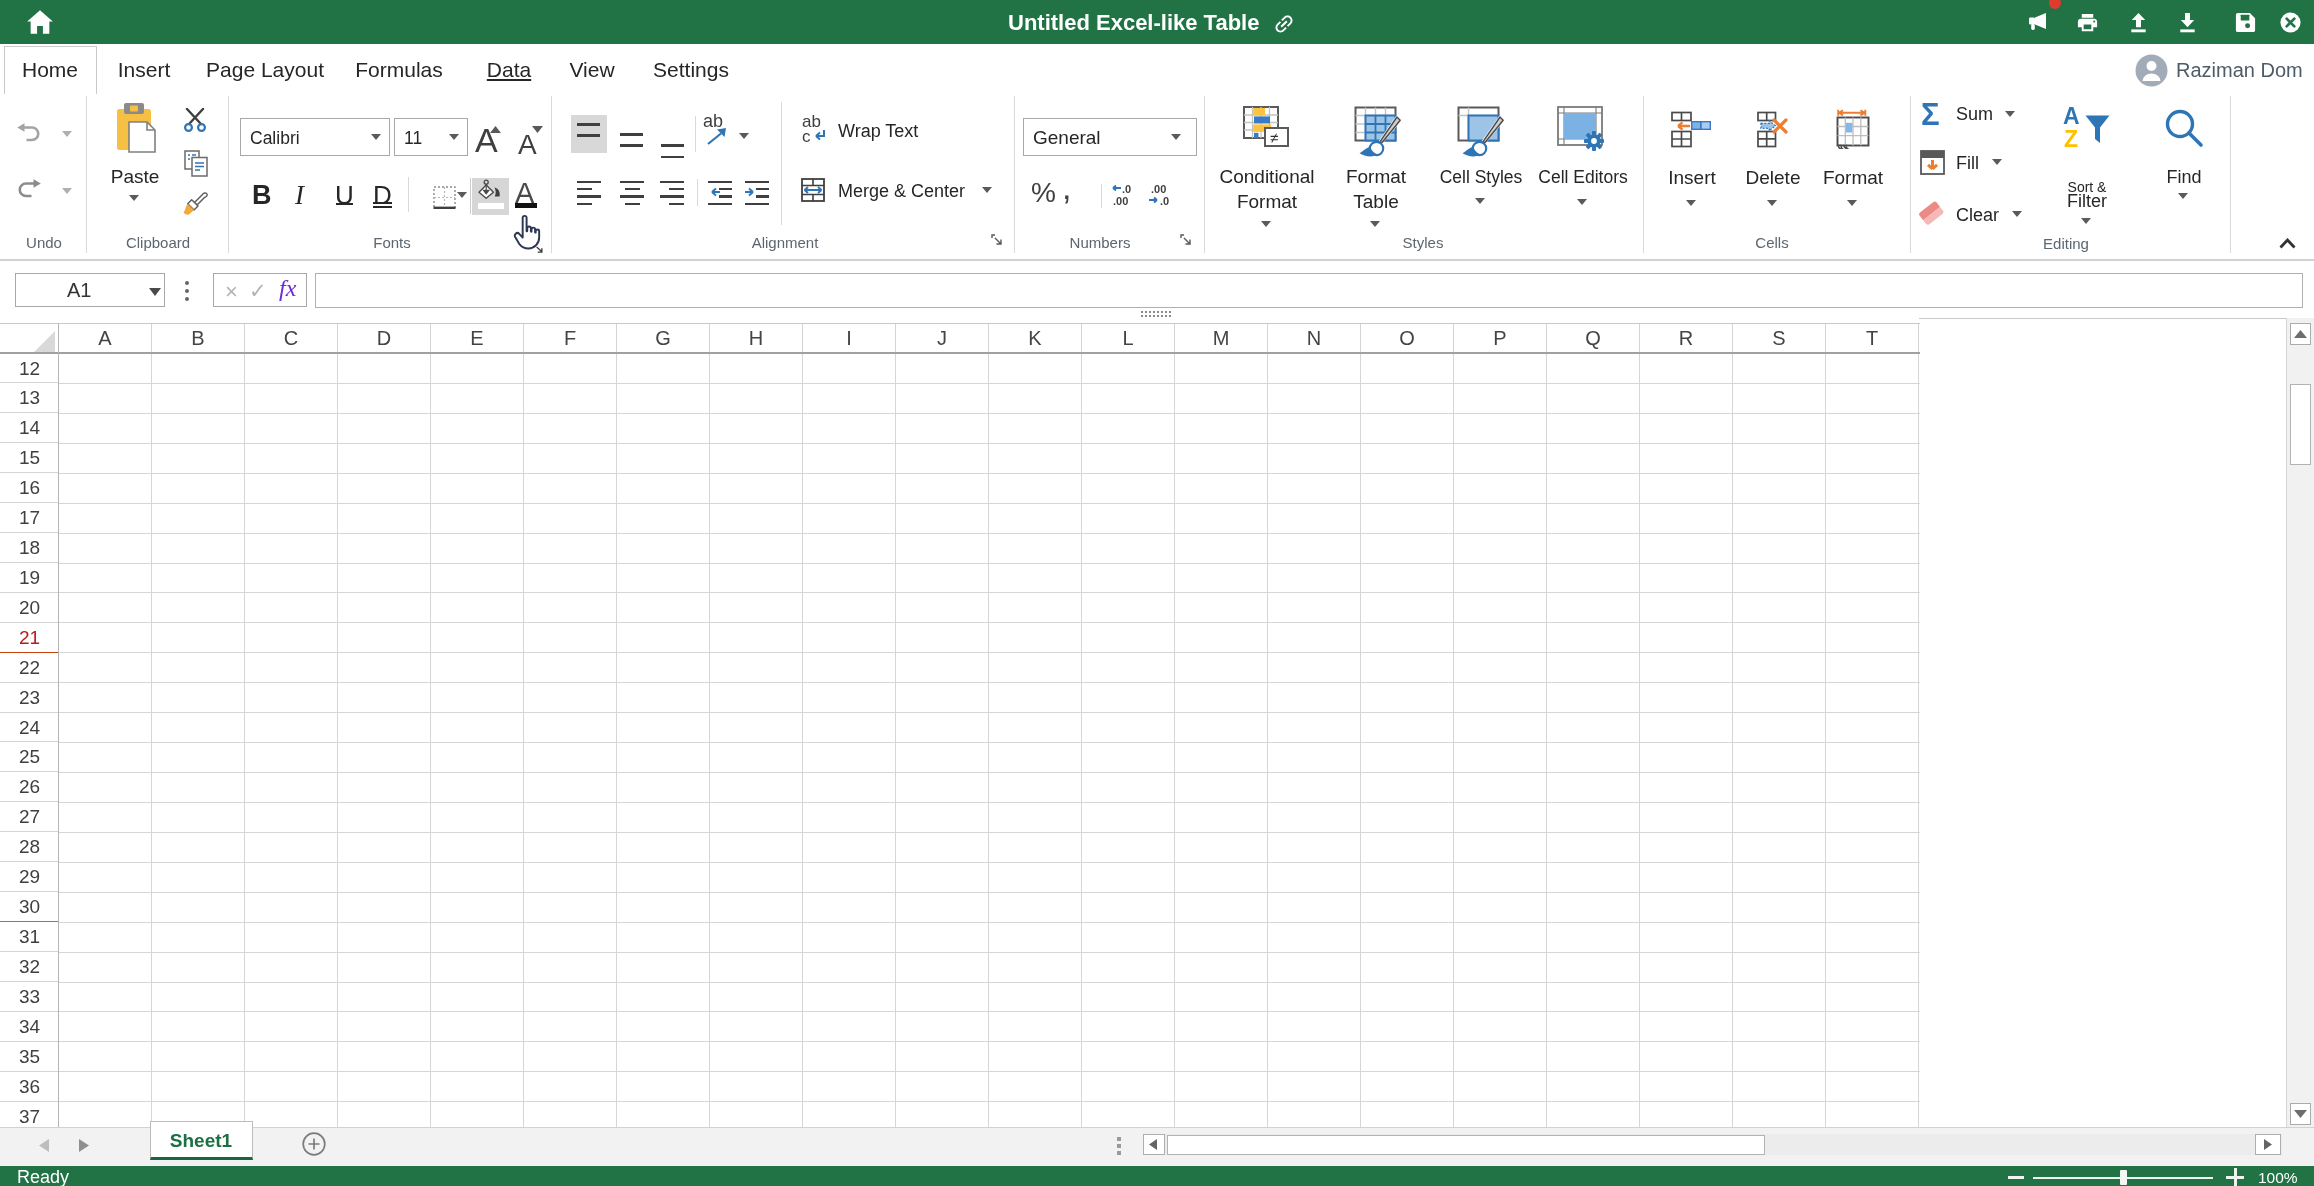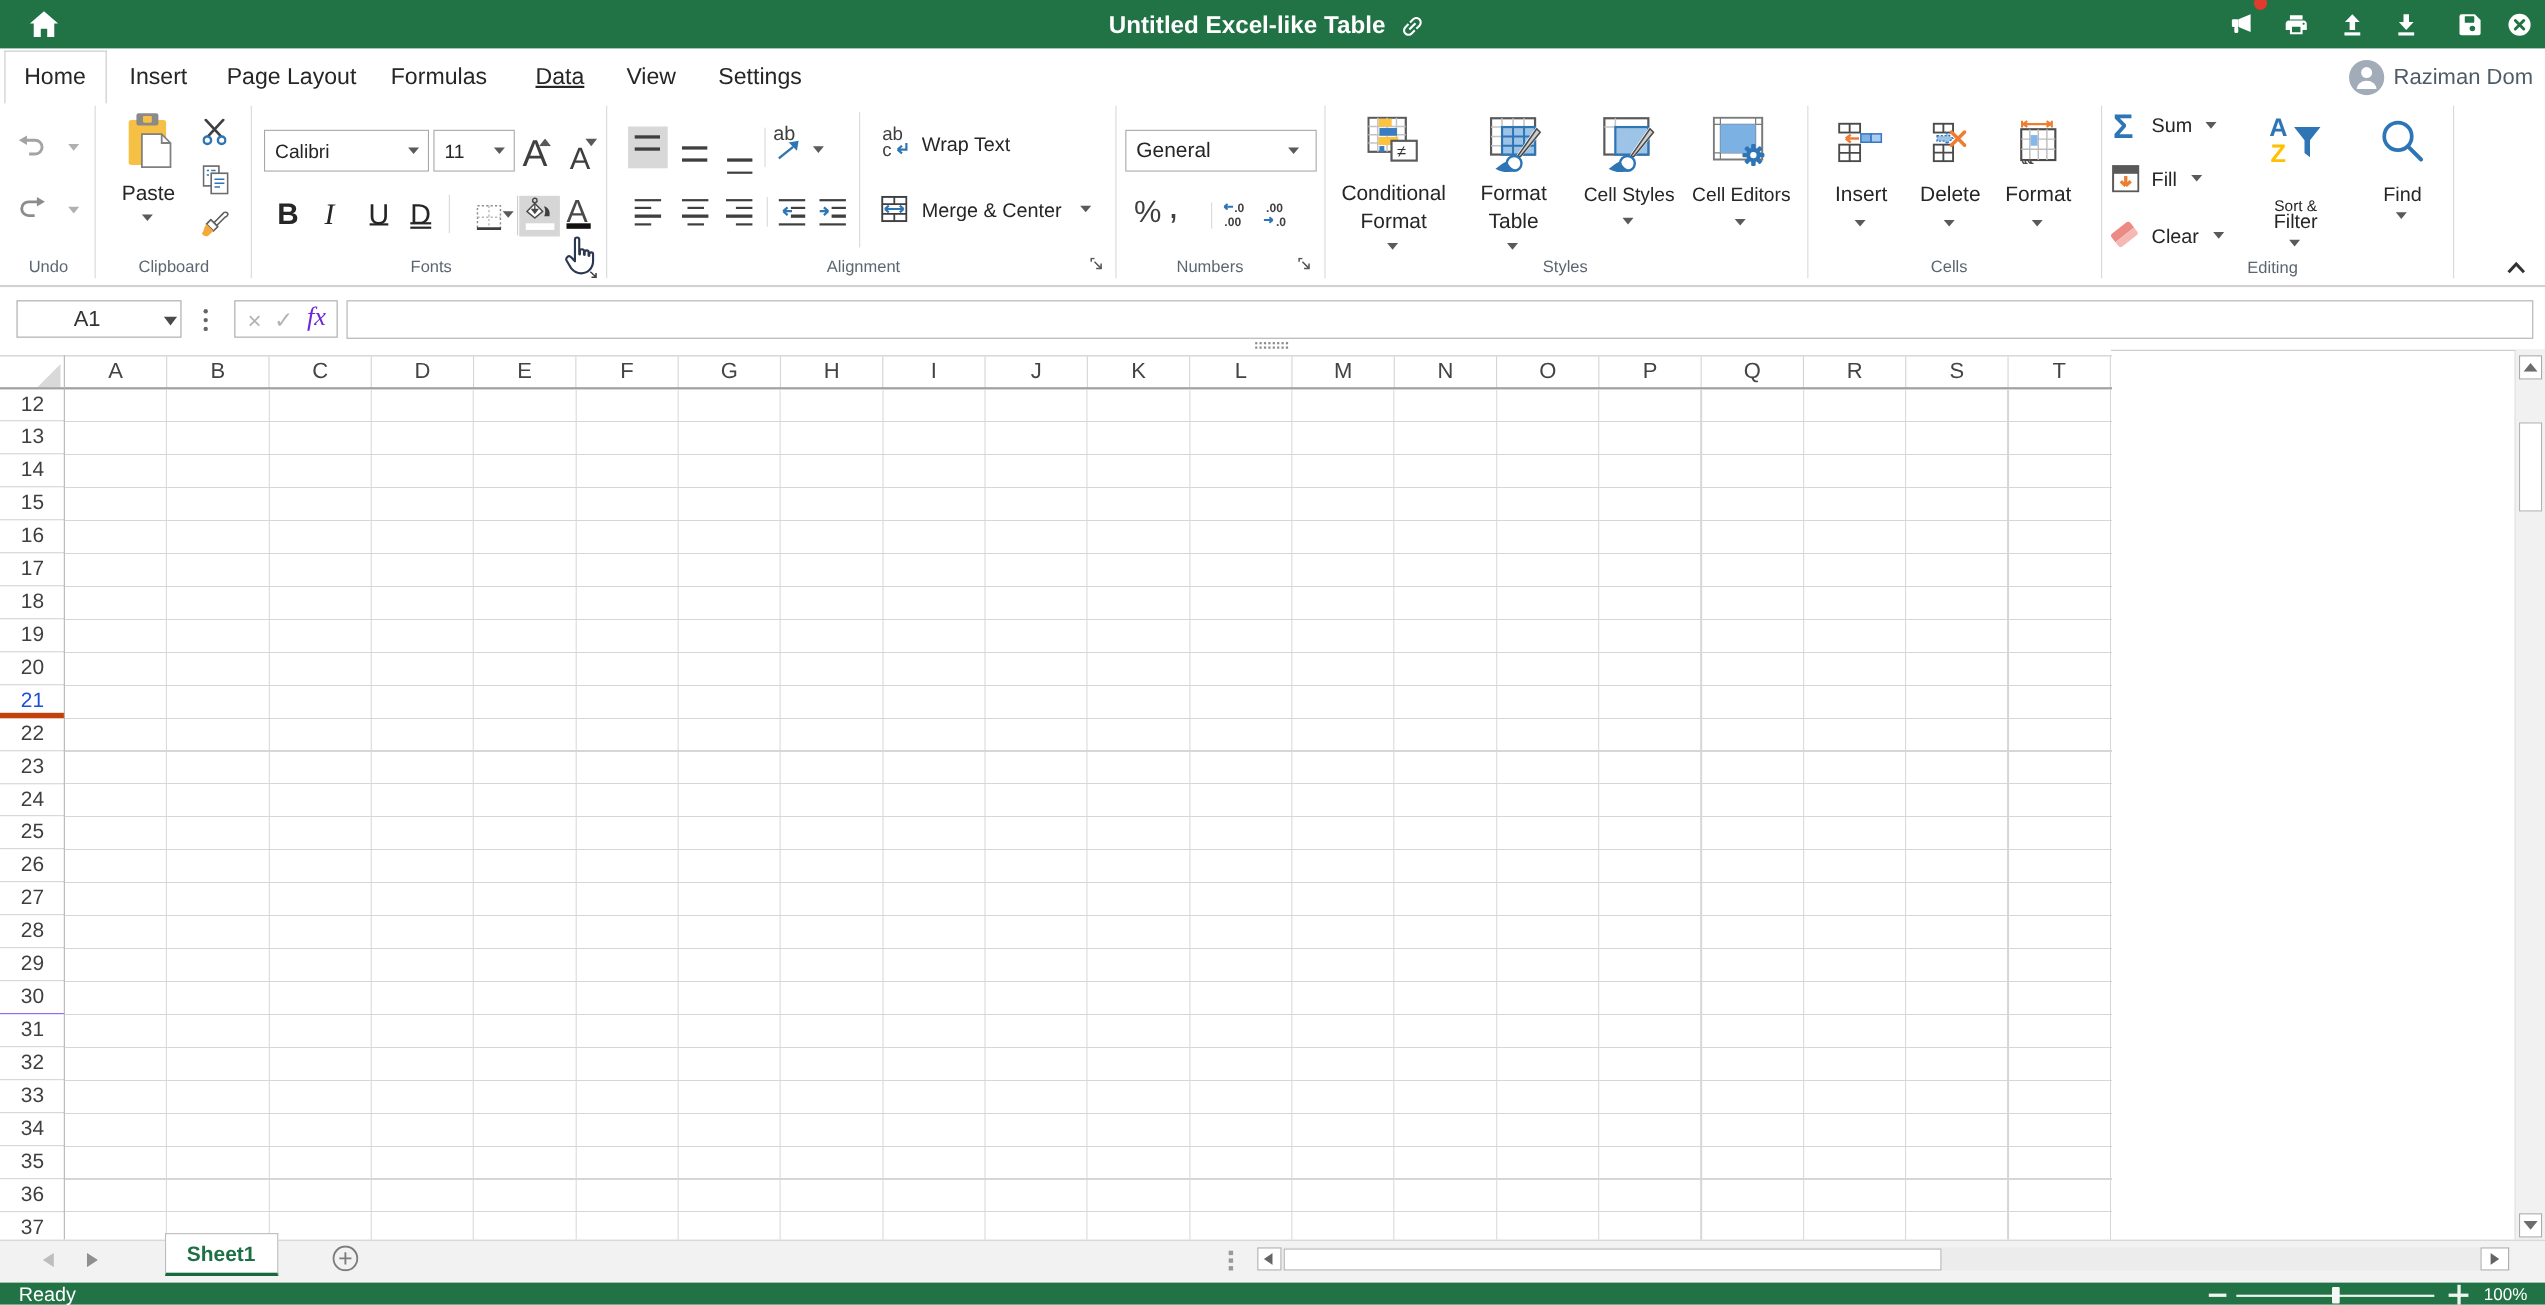--- a/index.html
+++ b/index.html
@@ -452,21 +452,21 @@
 <div class="abs" style="left:0;top:353.5px;width:59px;height:773px;overflow:hidden;">
 <div style="height:29.93px;border-bottom:1px solid #d4d4d4;text-align:center;line-height:29px;font-size:19px;color:#3f3f3f;">12</div>
 <div style="height:29.93px;border-bottom:1px solid #d4d4d4;text-align:center;line-height:29px;font-size:19px;color:#3f3f3f;">13</div>
 <div style="height:29.93px;border-bottom:1px solid #d4d4d4;text-align:center;line-height:29px;font-size:19px;color:#3f3f3f;">14</div>
 <div style="height:29.93px;border-bottom:1px solid #d4d4d4;text-align:center;line-height:29px;font-size:19px;color:#3f3f3f;">15</div>
 <div style="height:29.93px;border-bottom:1px solid #d4d4d4;text-align:center;line-height:29px;font-size:19px;color:#3f3f3f;">16</div>
 <div style="height:29.93px;border-bottom:1px solid #d4d4d4;text-align:center;line-height:29px;font-size:19px;color:#3f3f3f;">17</div>
 <div style="height:29.93px;border-bottom:1px solid #d4d4d4;text-align:center;line-height:29px;font-size:19px;color:#3f3f3f;">18</div>
 <div style="height:29.93px;border-bottom:1px solid #d4d4d4;text-align:center;line-height:29px;font-size:19px;color:#3f3f3f;">19</div>
 <div style="height:29.93px;border-bottom:1px solid #d4d4d4;text-align:center;line-height:29px;font-size:19px;color:#3f3f3f;">20</div>
-<div style="height:29.93px;border-bottom:5px solid #c2410c;text-align:center;line-height:29px;font-size:19px;color:#1d4ed8;">21</div>
+<div style="height:29.93px;border-bottom:1px solid #c2410c;text-align:center;line-height:29px;font-size:19px;color:#b91c1c;">21</div>
 <div style="height:29.93px;border-bottom:1px solid #d4d4d4;text-align:center;line-height:29px;font-size:19px;color:#3f3f3f;">22</div>
 <div style="height:29.93px;border-bottom:1px solid #d4d4d4;text-align:center;line-height:29px;font-size:19px;color:#3f3f3f;">23</div>
 <div style="height:29.93px;border-bottom:1px solid #d4d4d4;text-align:center;line-height:29px;font-size:19px;color:#3f3f3f;">24</div>
 <div style="height:29.93px;border-bottom:1px solid #d4d4d4;text-align:center;line-height:29px;font-size:19px;color:#3f3f3f;">25</div>
 <div style="height:29.93px;border-bottom:1px solid #d4d4d4;text-align:center;line-height:29px;font-size:19px;color:#3f3f3f;">26</div>
 <div style="height:29.93px;border-bottom:1px solid #d4d4d4;text-align:center;line-height:29px;font-size:19px;color:#3f3f3f;">27</div>
 <div style="height:29.93px;border-bottom:1px solid #d4d4d4;text-align:center;line-height:29px;font-size:19px;color:#3f3f3f;">28</div>
 <div style="height:29.93px;border-bottom:1px solid #d4d4d4;text-align:center;line-height:29px;font-size:19px;color:#3f3f3f;">29</div>
 <div style="height:29.93px;border-bottom:1px solid #8b5cf6;text-align:center;line-height:29px;font-size:19px;color:#3f3f3f;">30</div>
 <div style="height:29.93px;border-bottom:1px solid #d4d4d4;text-align:center;line-height:29px;font-size:19px;color:#3f3f3f;">31</div>

